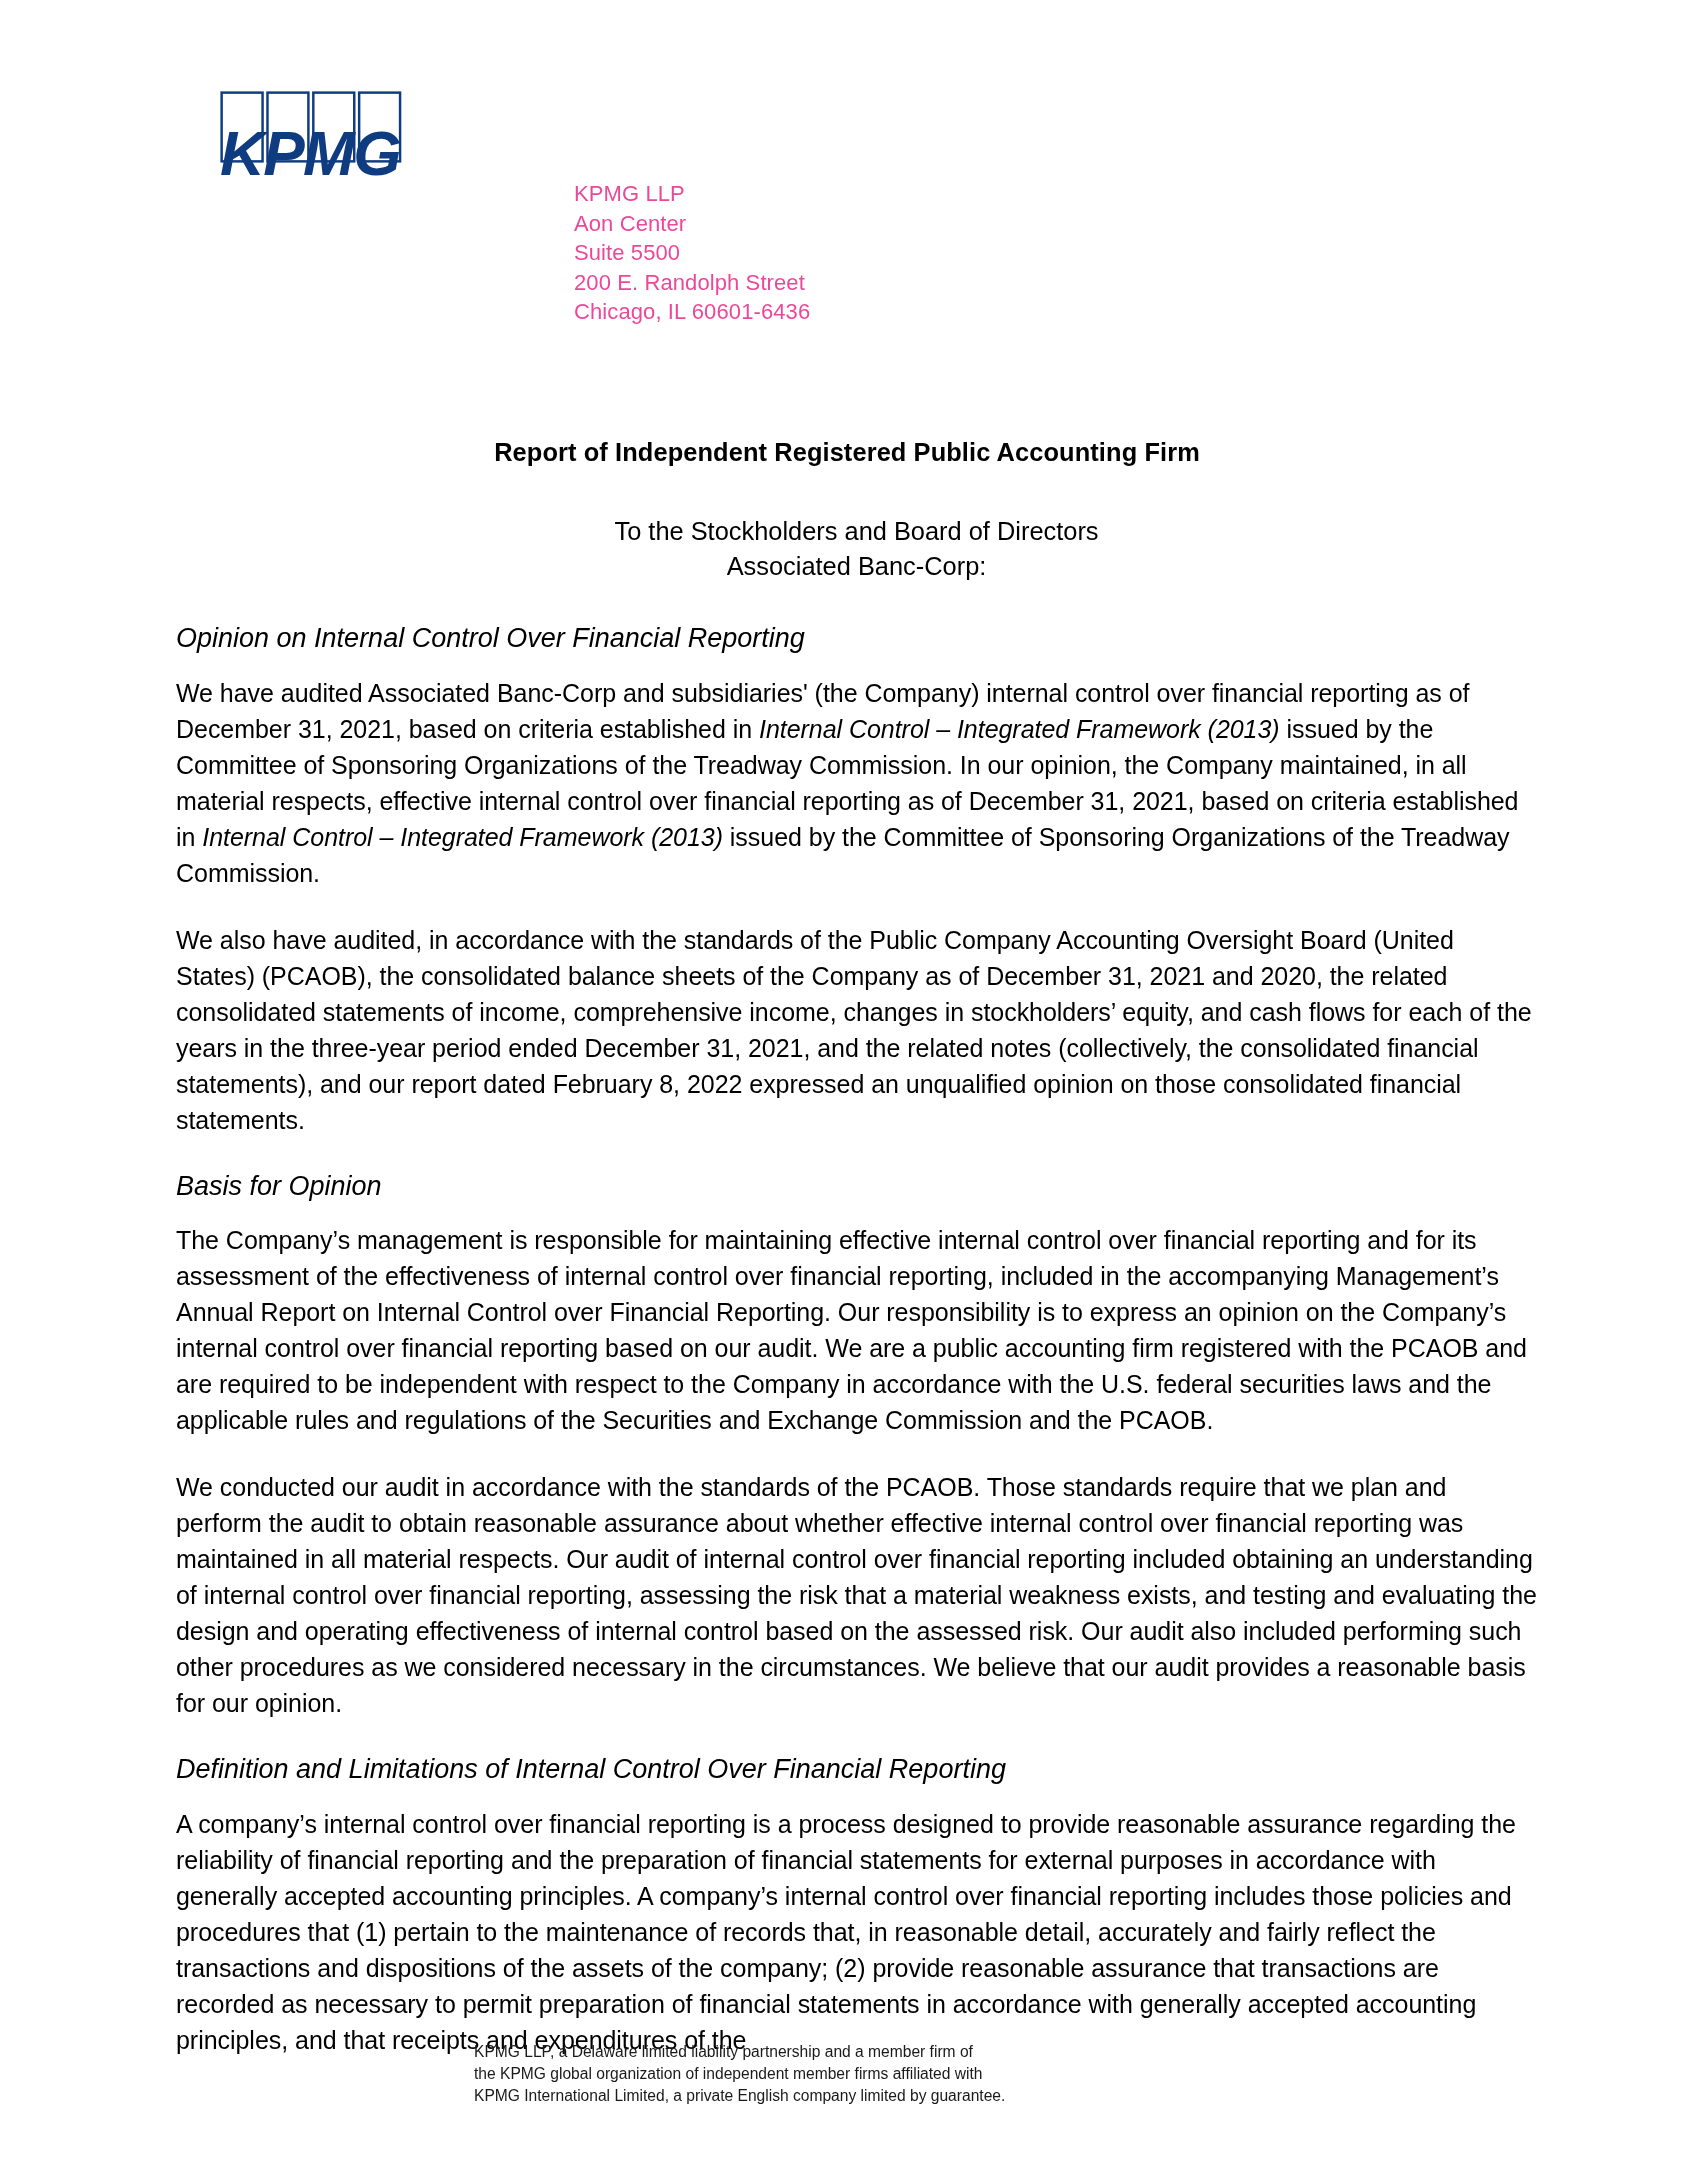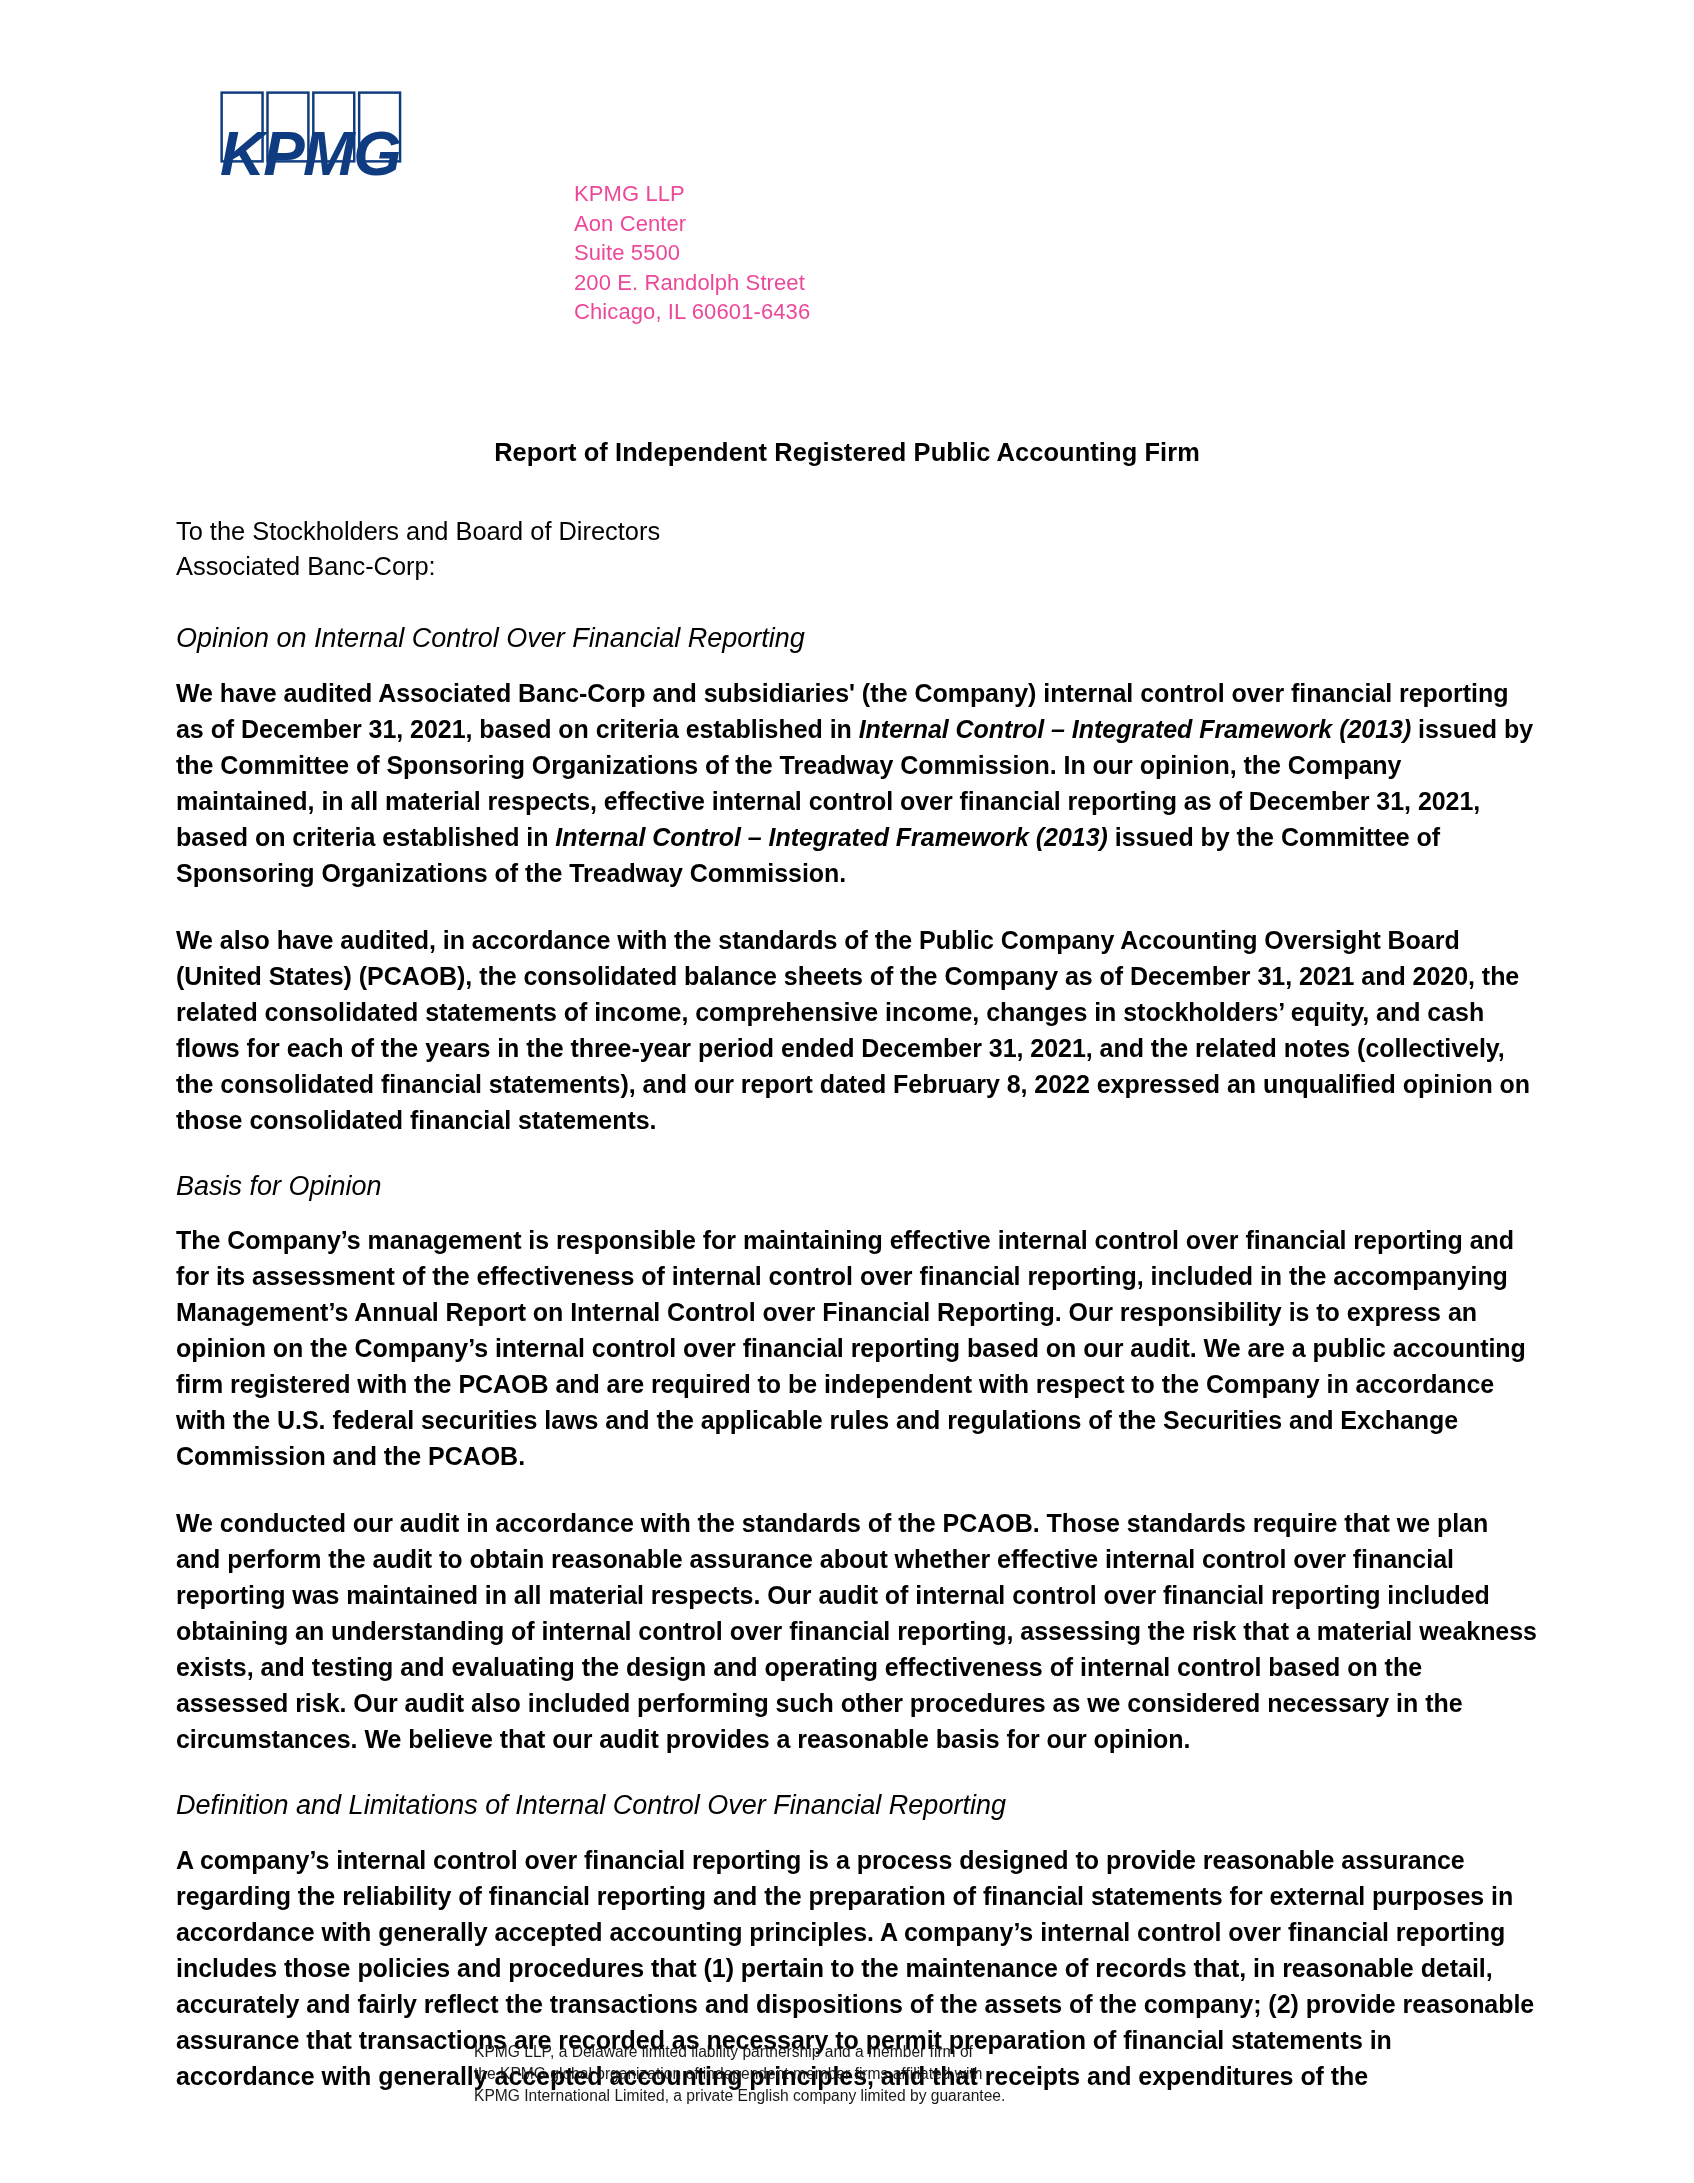--- a/index.html
+++ b/index.html
@@ -67,37 +67,37 @@
     position: absolute;
     left: 176px;
     top: 514px;
     width: 1361px;
   }
 
   .addressee {
     font-size: 25.4px;
     line-height: 35px;
     margin-bottom: 37px;
+    text-align: center;
   }
   .addressee div { white-space: nowrap; }
 
   .section-heading {
     font-size: 27px;
     font-style: italic;
     line-height: 34px;
     margin: 0 0 19.7px 0;
   }
 
   p.body-par {
     font-size: 25px;
     line-height: 36px;
     margin: 0 0 31px 0;
     text-align: left;
     letter-spacing: -0.04px;
-    font-weight: bold;
   }
   p.body-par i { font-style: italic; }
 
   .gap-before-heading { margin-top: 4.9px; }
 
   
   .footer {
     position: absolute;
     left: 474px;
     top: 2041px;

